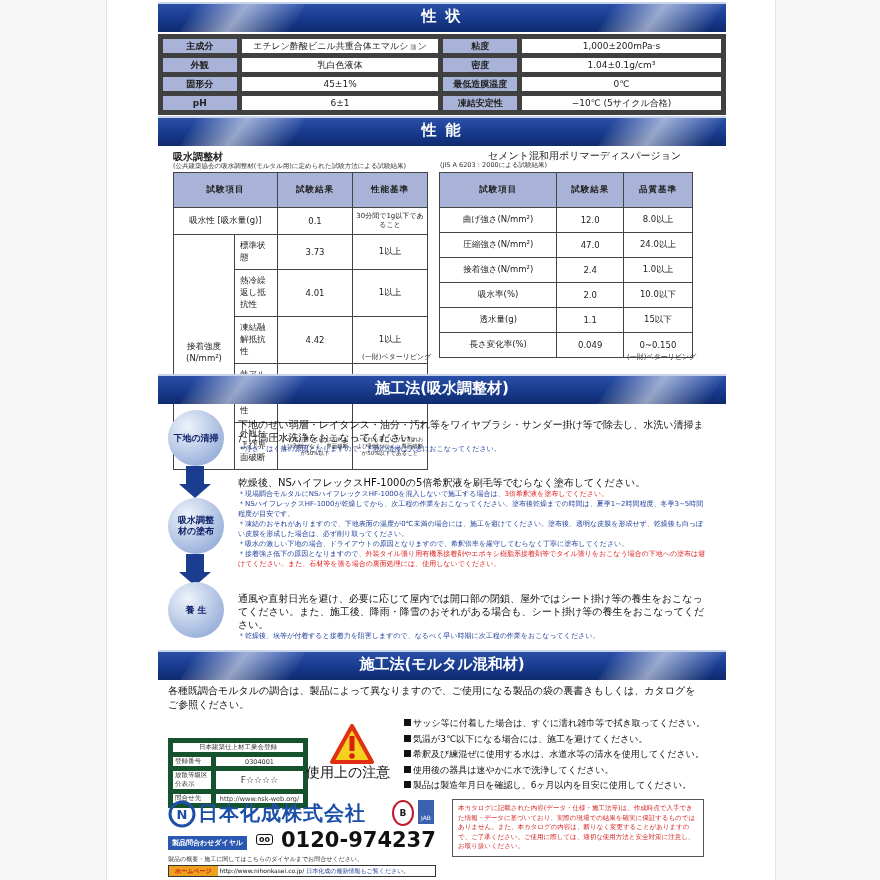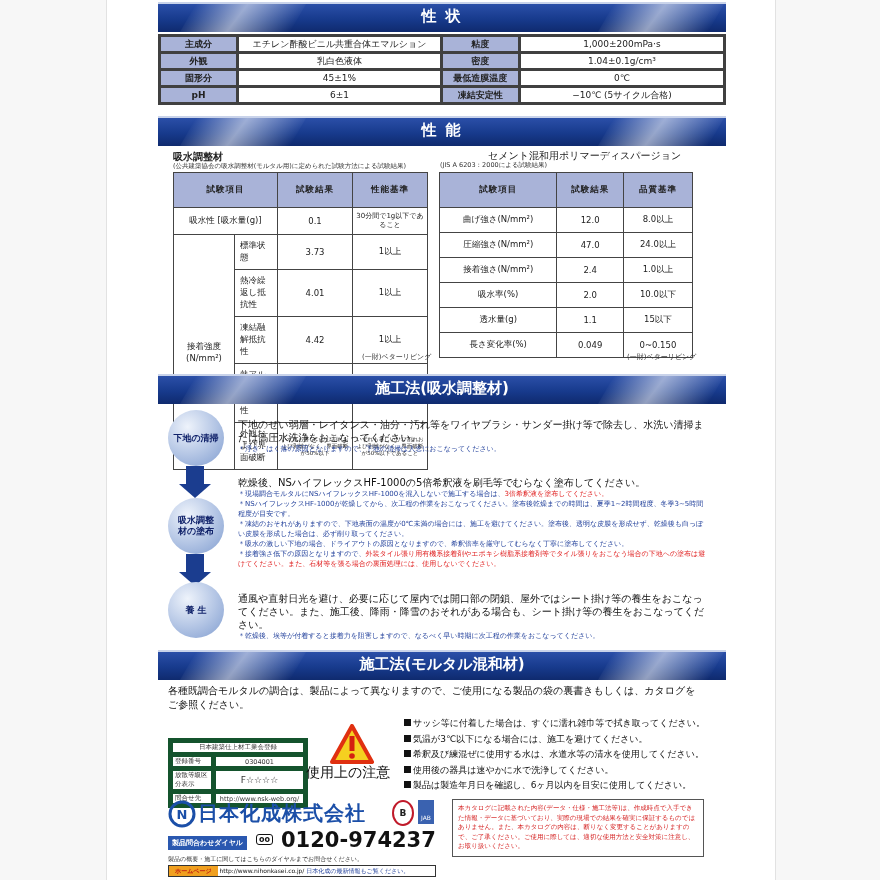--- a/index.html
+++ b/index.html
@@ -6,21 +6,21 @@
   body{width:880px;height:880px;background:#f7f7f7;font-family:"DejaVu Sans","Liberation Sans",sans-serif;overflow:hidden;position:relative;}
   .sheet{position:absolute;left:106px;top:0;width:668px;height:880px;background:#ffffff;border-left:1px solid #e2e2e2;border-right:1px solid #e2e2e2;}
   .abs{position:absolute;}
   .band{position:absolute;left:158px;width:568px;height:28px;background:linear-gradient(180deg,#2b4fa8 0%,#173a8c 55%,#0f2a6e 100%);border-top:2px solid #c9d3ea;overflow:hidden;}
   .band .shine{position:absolute;top:0;width:110px;height:100%;background:linear-gradient(100deg,rgba(255,255,255,0) 0%,rgba(255,255,255,.55) 45%,rgba(255,255,255,0) 100%);}
   .band .shine.l{left:30px;transform:skewX(-30deg);}
   .band .shine.r{right:10px;transform:skewX(-30deg);}
   .band .t{position:absolute;left:0;right:0;top:3px;text-align:center;color:#fff;font-weight:bold;font-size:15px;letter-spacing:2px;}
   table{border-collapse:collapse;}
   .prop{position:absolute;left:158px;top:34px;width:568px;font-size:9px;}
-  .prop td{border:3px solid #404040;height:14px;text-align:center;padding:0;}
+  .prop td{border:5px solid #404040;height:14px;text-align:center;padding:0;}
   .prop td.h{background:#a9b3d8;width:77px;font-weight:bold;color:#222;}
   .prop td.v{width:206px;color:#222;}
   .perf{font-size:8.5px;color:#222;}
   .perf td,.perf th{border:1px solid #444;text-align:center;padding:5px;}
   .perf th{background:#a9b3d8;font-weight:bold;height:24px;letter-spacing:1px;}
   .small{font-size:5.5px;line-height:7px;text-align:center;padding:0 2px !important;}
   .circle{position:absolute;left:168px;width:56px;height:56px;border-radius:50%;background:radial-gradient(circle at 35% 30%,#eef3fb 0%,#b7c8e6 50%,#7f9ccf 100%);display:flex;align-items:center;justify-content:center;text-align:center;font-size:9px;font-weight:bold;color:#10226a;line-height:11px;}
   .arrow{position:absolute;left:186px;width:0;height:0;}
   .arrow .shaft{position:absolute;left:0;width:18px;background:#1b3d8f;}
   .arrow .head{position:absolute;left:-7px;width:0;height:0;border-left:16px solid transparent;border-right:16px solid transparent;border-top:14px solid #1b3d8f;}

